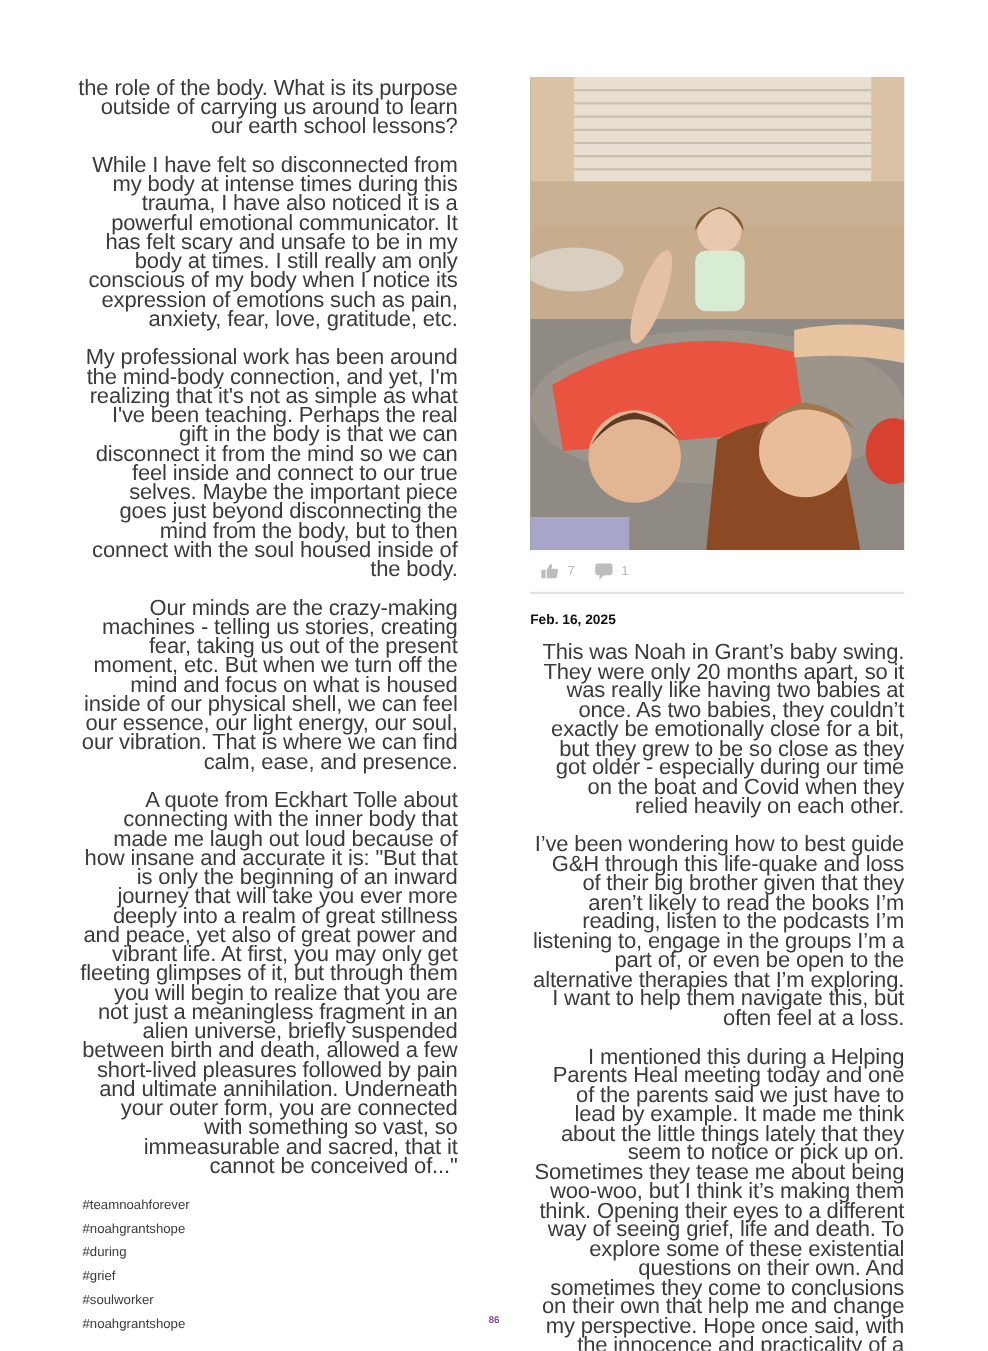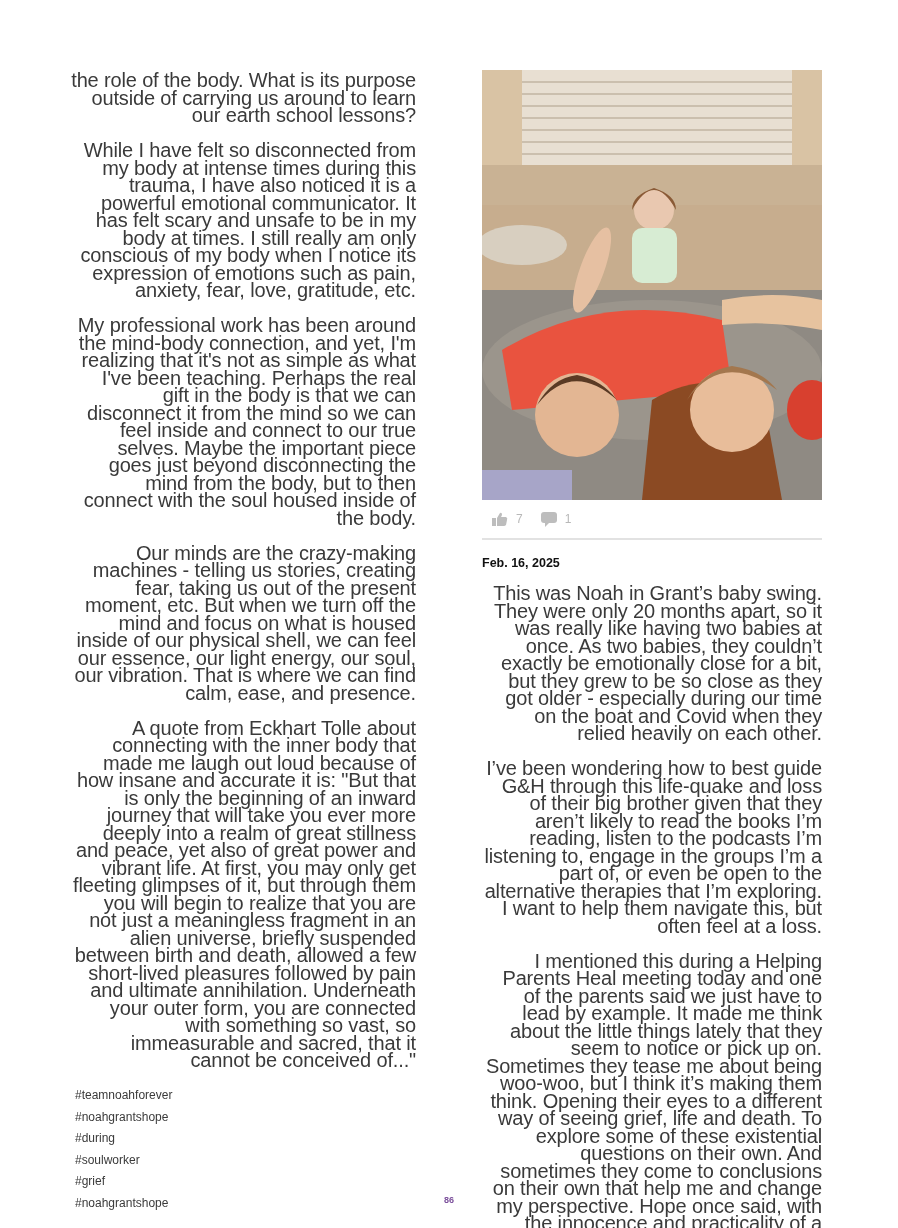--- a/index.html
+++ b/index.html
@@ -23,22 +23,22 @@
 <div class="col-left">
   <p class="para">the role of the body. What is its purpose outside of carrying us around to learn our earth school lessons?</p>
   <p class="para">While I have felt so disconnected from my body at intense times during this trauma, I have also noticed it is a powerful emotional communicator. It has felt scary and unsafe to be in my body at times. I still really am only conscious of my body when I notice its expression of emotions such as pain, anxiety, fear, love, gratitude, etc.</p>
   <p class="para">My professional work has been around the mind-body connection, and yet, I'm realizing that it's not as simple as what I've been teaching. Perhaps the real gift in the body is that we can disconnect it from the mind so we can feel inside and connect to our true selves. Maybe the important piece goes just beyond disconnecting the mind from the body, but to then connect with the soul housed inside of the body.</p>
   <p class="para">Our minds are the crazy-making machines - telling us stories, creating fear, taking us out of the present moment, etc. But when we turn off the mind and focus on what is housed inside of our physical shell, we can feel our essence, our light energy, our soul, our vibration. That is where we can find calm, ease, and presence.</p>
   <p class="para">A quote from Eckhart Tolle about connecting with the inner body that made me laugh out loud because of how insane and accurate it is: "But that is only the beginning of an inward journey that will take you ever more deeply into a realm of great stillness and peace, yet also of great power and vibrant life. At first, you may only get fleeting glimpses of it, but through them you will begin to realize that you are not just a meaningless fragment in an alien universe, briefly suspended between birth and death, allowed a few short-lived pleasures followed by pain and ultimate annihilation. Underneath your outer form, you are connected with something so vast, so immeasurable and sacred, that it cannot be conceived of..."</p>
   <div class="tags">
     <p>#teamnoahforever</p>
     <p>#noahgrantshope</p>
     <p>#during</p>
+    <p>#grief</p>
     <p>#soulworker</p>
-    <p>#grief</p>
     <p>#noahgrantshope</p>
   </div>
 </div>
 
 <div class="col-right">
   <div class="photo">
     <svg width="340" height="430" viewBox="0 0 340 430">
       <rect x="0" y="0" width="340" height="430" fill="#c7ad8e"></rect>
       <rect x="0" y="0" width="340" height="110" fill="#d9c3a4"></rect>
       <rect x="40" y="0" width="270" height="95" fill="#e8dfd2"></rect>

